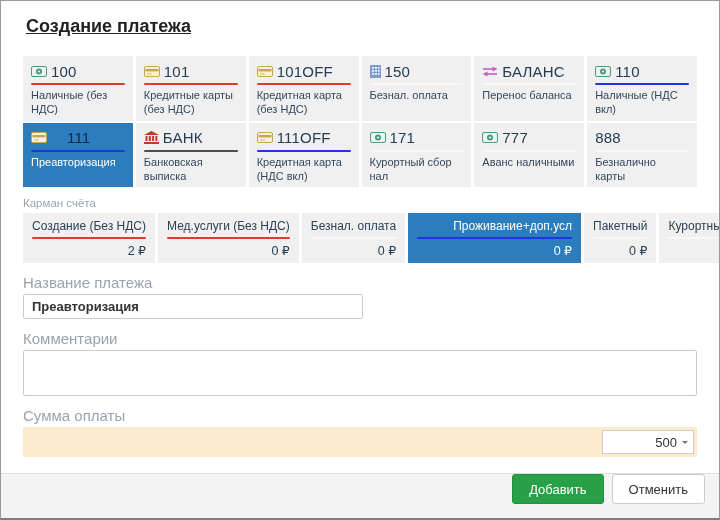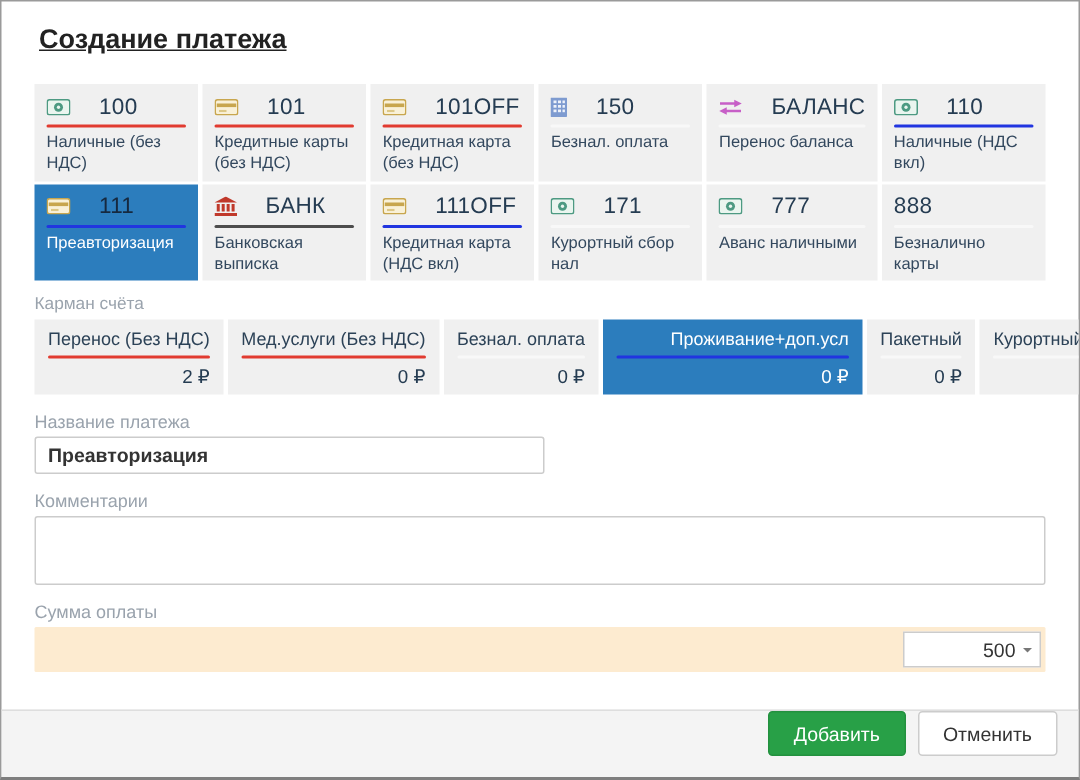--- a/index.html
+++ b/index.html
@@ -5,44 +5,44 @@
   html,body{margin:0;padding:0;background:#fff;}
   body{width:720px;height:520px;font-family:"Liberation Sans","DejaVu Sans",sans-serif;}
   .dialog{position:relative;width:720px;height:520px;box-sizing:border-box;background:#fff;
     border:1px solid #9a9a9a;border-bottom:2px solid #7e7e7e;overflow:hidden;}
   .title{font-size:18px;font-weight:700;color:#222;padding:15px 25px 0;margin:0 0 19px;text-decoration:underline;}
 
   .grid6{display:grid;grid-template-columns:repeat(6,1fr);gap:2px 3px;margin:0 22px;}
 
   .pm-tile{background:#f0f0f0;padding:6px 8px 4px;min-height:48px;box-sizing:border-box;cursor:pointer;}
   .pm-tile.selected{background:#2c7dbd;}
-  .tile-head{display:flex;align-items:center;gap:19px;height:18px;}
+  .tile-head{display:flex;align-items:center;gap:4px;height:18px;}
   .tile-icon{display:inline-flex;align-items:center;}
   .tile-code{font-size:15px;color:#253c52;letter-spacing:.2px;}
-  .pm-tile.selected .tile-code{color:#16293f;}
+  .pm-tile.selected .tile-code{color:#16293f;margin-left:16px;}
   .tile-underline{height:2px;margin:3px 0 3px;border-radius:1px;}
   .u-red{background:#e13b30;}
   .u-blue{background:#2135e0;}
   .u-light{background:#f8f8f8;}
   .u-dark{background:#4d4d4d;}
   .tile-label{font-size:11px;color:#33485e;line-height:1.3;}
   .pm-tile.selected .tile-label{color:#fff;}
 
   .section-label{font-size:11.5px;color:#9aa3ad;margin:10px 22px 4px;}
 
   .pk-tile{background:#f0f0f0;padding:6px 9px 5px;box-sizing:border-box;cursor:pointer;}
   .pk-tile.selected{background:#2c7dbd;}
   .pk-name{font-size:12px;color:#2c4257;white-space:nowrap;overflow:hidden;}
   .pk-tile.selected .pk-name{color:#fff;margin-left:36px;}
   .pk-underline{height:2px;margin:4px 0 4px;border-radius:1px;}
   .pk-amount{text-align:right;font-size:12.5px;color:#253c52;}
   .pk-tile.selected .pk-amount{color:#fff;}
 
   .form-row{margin:11px 22px 0;}
-  .field-label{display:block;font-size:12px;color:#9aa3ad;margin-bottom:3px;}
+  .field-label{display:block;font-size:15px;color:#9aa3ad;margin-bottom:3px;}
   .input-name{width:340px;height:25px;border:1px solid #ccc;border-radius:2px;
     padding:2px 8px;font-size:13px;font-weight:600;color:#333;box-sizing:border-box;
     font-family:"Liberation Sans","DejaVu Sans",sans-serif;}
   .comments{display:block;width:100%;height:46px;border:1px solid #ccc;border-radius:2px;
     resize:none;box-sizing:border-box;font-family:"Liberation Sans","DejaVu Sans",sans-serif;font-size:13px;}
   .select-wrap{position:relative;}
   .preauth-select{width:100%;height:28px;border:1px solid #ccc;border-radius:2px;background:#fff;
     -webkit-appearance:none;appearance:none;padding:0 8px;font-size:13px;color:#333;}
   .caret{position:absolute;right:10px;top:12px;width:0;height:0;
     border-left:3.5px solid transparent;border-right:3.5px solid transparent;border-top:4px solid #555;}
@@ -246,21 +246,21 @@
           <span class="tile-code">888</span>
         </div>
         <div class="tile-underline u-light"></div>
         <div class="tile-label">Безналично карты</div>
       </div>
     </div>
 
   <div class="section-label">Карман счёта</div>
   <div class="grid6">
       <div class="pk-tile">
-        <div class="pk-name">Перенос (Без НДС)</div>
+        <div class="pk-name">Создание (Без НДС)</div>
         <div class="pk-underline u-red"></div>
         <div class="pk-amount">2 ₽</div>
       </div>
       <div class="pk-tile">
         <div class="pk-name">Мед.услуги (Без НДС)</div>
         <div class="pk-underline u-red"></div>
         <div class="pk-amount">0 ₽</div>
       </div>
       <div class="pk-tile">
         <div class="pk-name">Безнал. оплата</div>

